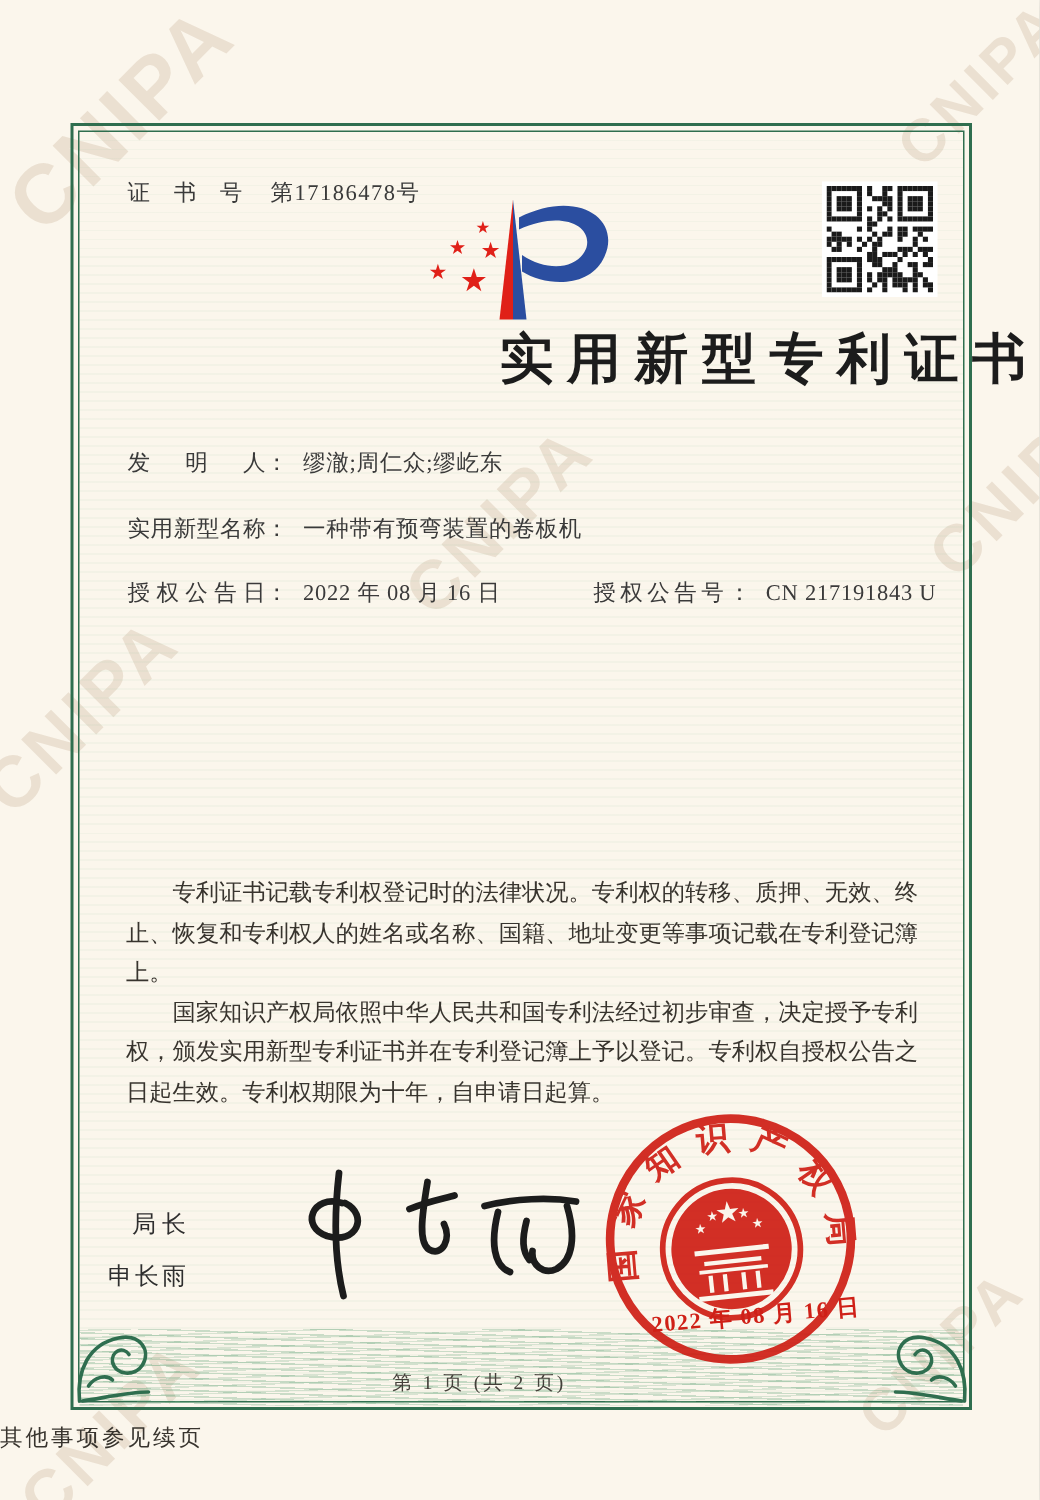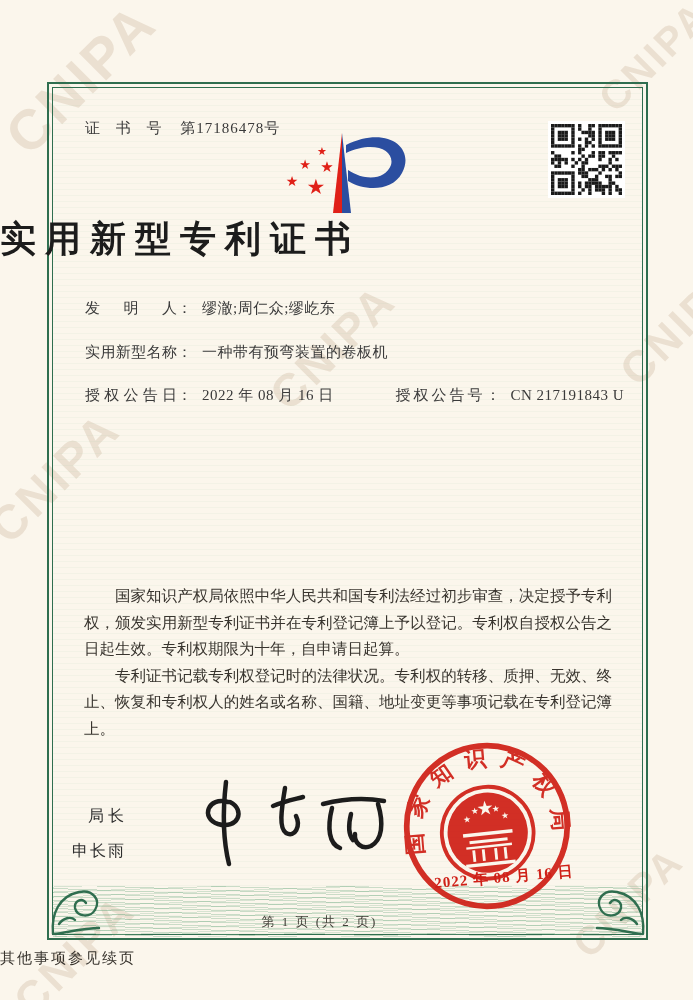--- a/index.html
+++ b/index.html
@@ -35,21 +35,21 @@
   .flourish.left { left:49px; }
   .flourish.right { right:46px; transform:scaleX(-1); }
 
   .cert-no { position:absolute; left:85px; top:119px; font-size:15px; color:#3a3a3a; letter-spacing:1px; }
   .cert-no .pre { letter-spacing:6px; margin-right:8px; }
 
   .logo { position:absolute; left:278px; top:129px; width:152px; height:88px; }
   .qr { position:absolute; left:548px; top:121px; width:77px; height:77px; background:#fff; padding:3px; }
 
   .title {
-    position:absolute; left:0; top:215px; width:693px; text-align:left;
+    position:absolute; left:0; top:215px; width:693px; text-align:right;
     font-size:36px; font-weight:bold; color:#1c1c1c; letter-spacing:9px;
   }
 
   .fields { position:absolute; left:85px; top:299px; width:530px; font-size:15px; color:#3a3a3a; }
   .frow { height:43.6px; white-space:nowrap; }
   .flabel {
     display:inline-block; width:92px; text-align:justify; text-align-last:justify;
     vertical-align:top;
   }
   .fcolon { display:inline-block; margin-right:10px; }
@@ -357,22 +357,22 @@
     </div>
     <div class="frow2">
       <span class="flabel">授权公告日</span><span class="fcolon">：</span><span class="fvalue">2022 年 08 月 16 日</span>
       <span class="pair2">
         <span class="flabel">授权公告号</span><span class="fcolon">：</span><span class="fvalue">CN 217191843 U</span>
       </span>
     </div>
   </div>
 
   <div class="paras">
+    <p>专利证书记载专利权登记时的法律状况。专利权的转移、质押、无效、终止、恢复和专利权人的姓名或名称、国籍、地址变更等事项记载在专利登记簿上。</p>
     <p>国家知识产权局依照中华人民共和国专利法经过初步审查，决定授予专利权，颁发实用新型专利证书并在专利登记簿上予以登记。专利权自授权公告之日起生效。专利权期限为十年，自申请日起算。</p>
-    <p>专利证书记载专利权登记时的法律状况。专利权的转移、质押、无效、终止、恢复和专利权人的姓名或名称、国籍、地址变更等事项记载在专利登记簿上。</p>
   </div>
 
   <div class="sig-title">局长</div>
   <div class="sig-name">申长雨</div>
   <svg class="signature" viewBox="0 0 215 100">
     <g fill="none" stroke="#1c1c1c" stroke-width="4.5" stroke-linecap="round">
       <path d="M40,30 C20,24 12,46 30,52 C50,58 58,38 42,30"></path>
       <path d="M38,10 C35,36 34,64 41,92"></path>
       <path d="M97,16 C93,40 91,56 98,61 C107,66 113,54 108,44"></path>
       <path d="M85,34 C97,29 108,27 115,25"></path>

